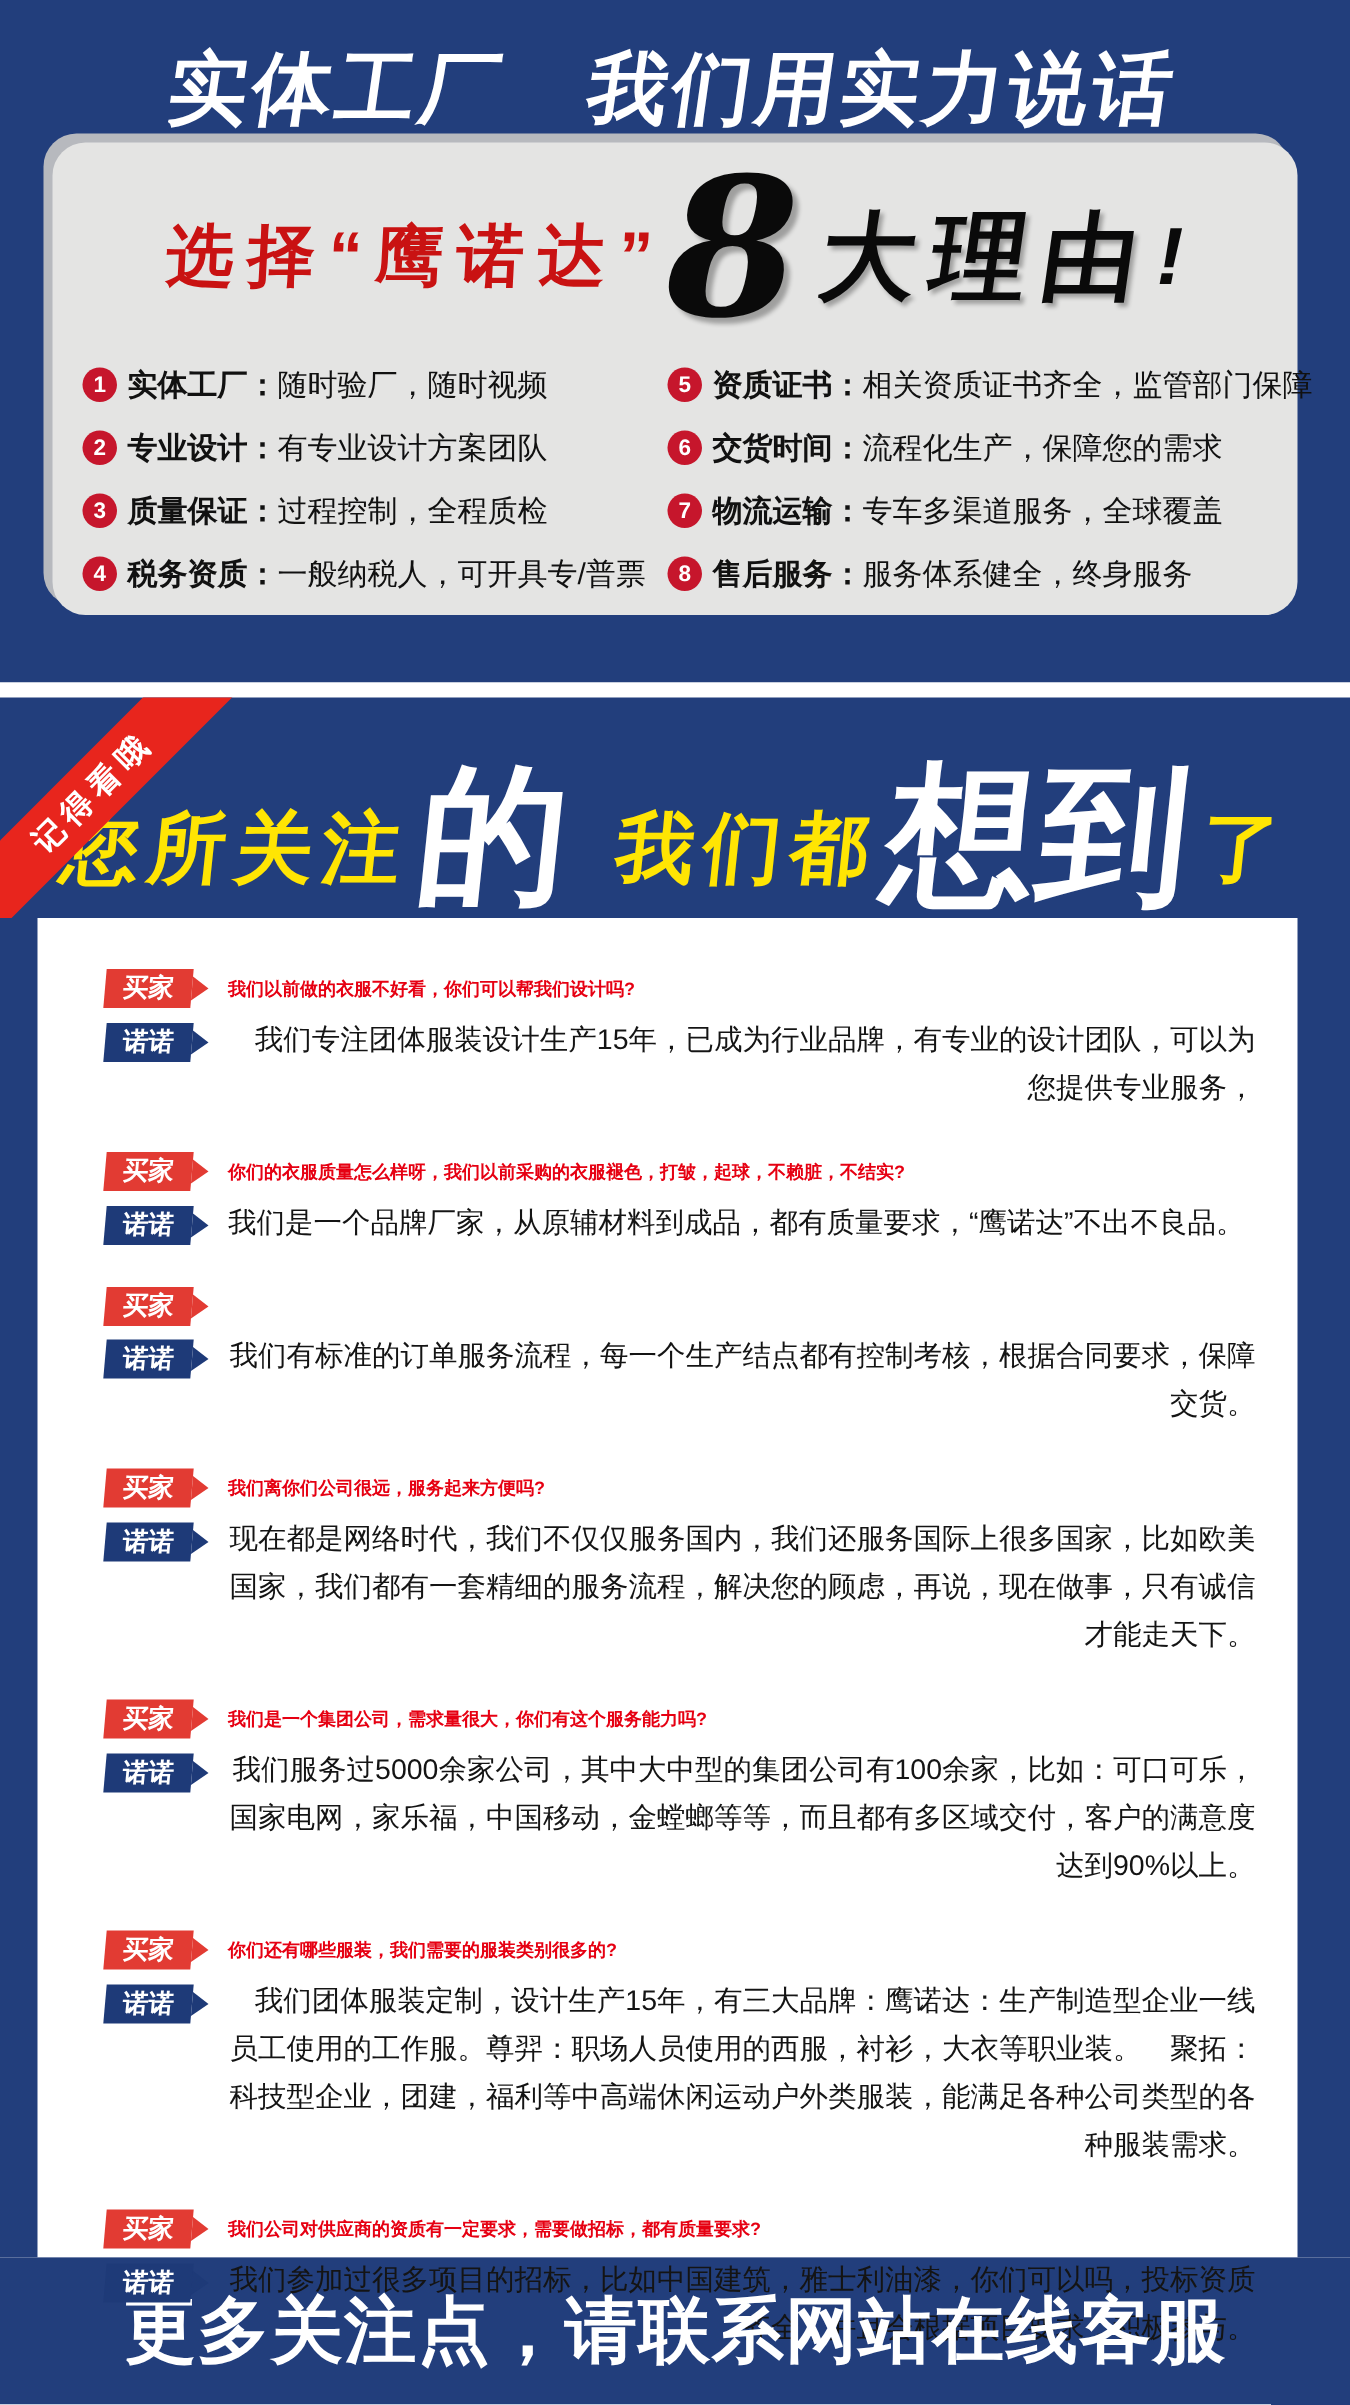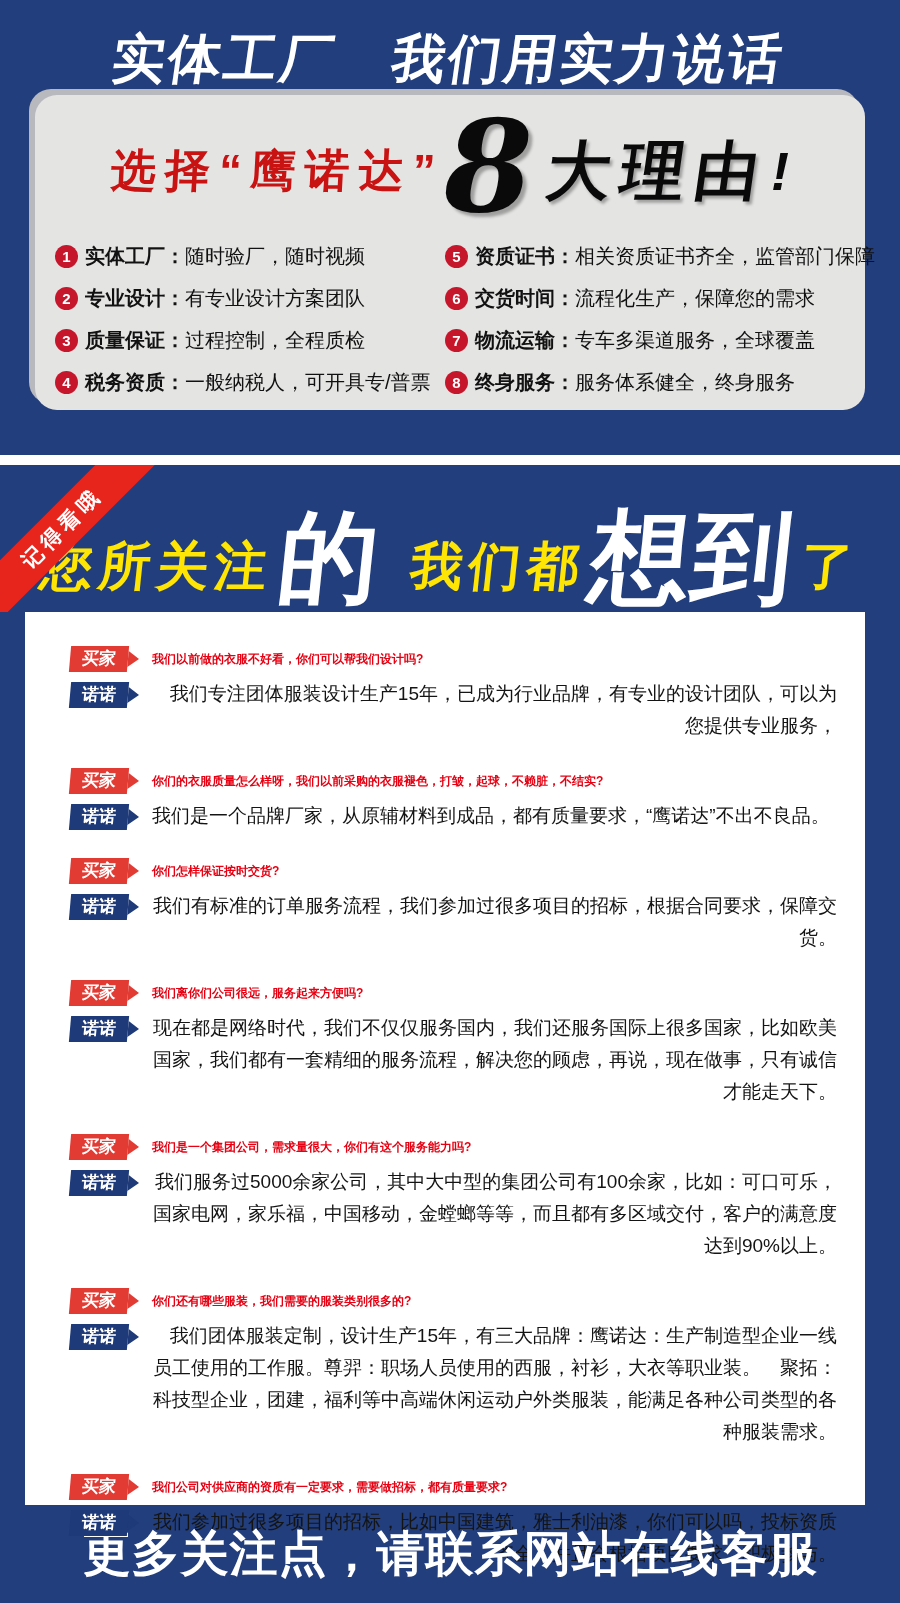--- a/index.html
+++ b/index.html
@@ -107,21 +107,21 @@
     <span><b>交货时间：</b><span>流程化生产，保障您的需求</span></span>
   </div>
 
   <div class="reason">
     <span class="num">7</span>
     <span><b>物流运输：</b><span>专车多渠道服务，全球覆盖</span></span>
   </div>
 
   <div class="reason">
     <span class="num">8</span>
-    <span><b>终身服务：</b><span>服务体系健全，终身服务</span></span>
+    <span><b>售后服务：</b><span>服务体系健全，终身服务</span></span>
   </div>
 </div>
     </div>
   </div>
 
   <div class="white-strip"></div>
 
   <div class="band">
     <div class="ribbon">记得看哦</div>
     <div class="slogan">
@@ -153,25 +153,24 @@
     </div>
     <div class="qa-row">
       <span class="tag seller">诺诺</span>
       <span class="a-text">我们是一个品牌厂家，从原辅材料到成品，都有质量要求，“鹰诺达”不出不良品。</span>
     </div>
   </div>
 
   <div class="qa">
     <div class="qa-row">
       <span class="tag buyer">买家</span>
-      <span class="q-text">你们怎样保证按时交货?</span>
-    </div>
-    <div class="qa-row">
-      <span class="tag seller">诺诺</span>
-      <span class="a-text">我们有标准的订单服务流程，我们参加过很多项目的招标，根据合同要求，保障交货。</span>
+    </div>
+    <div class="qa-row">
+      <span class="tag seller">诺诺</span>
+      <span class="a-text">我们有标准的订单服务流程，每一个生产结点都有控制考核，根据合同要求，保障交货。</span>
     </div>
   </div>
 
   <div class="qa">
     <div class="qa-row">
       <span class="tag buyer">买家</span>
       <span class="q-text">我们离你们公司很远，服务起来方便吗?</span>
     </div>
     <div class="qa-row">
       <span class="tag seller">诺诺</span>

